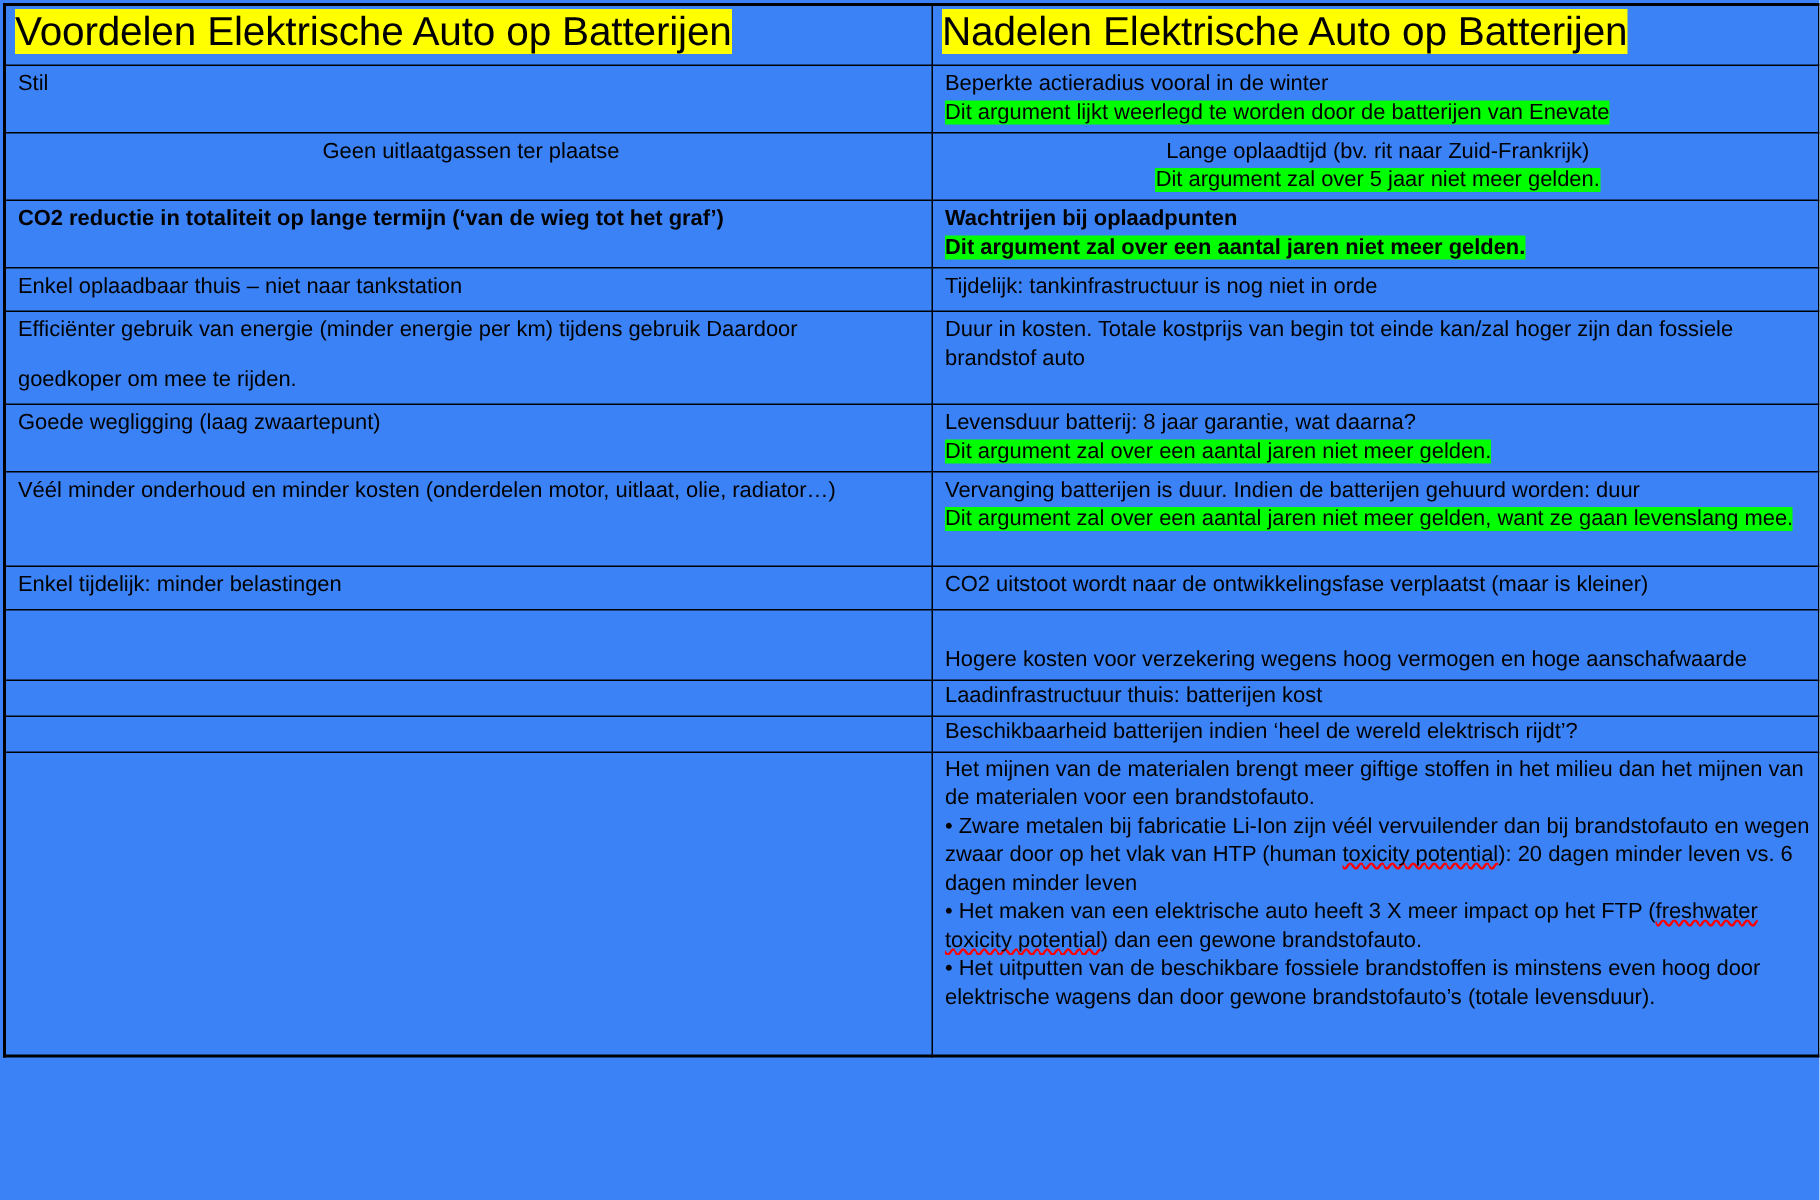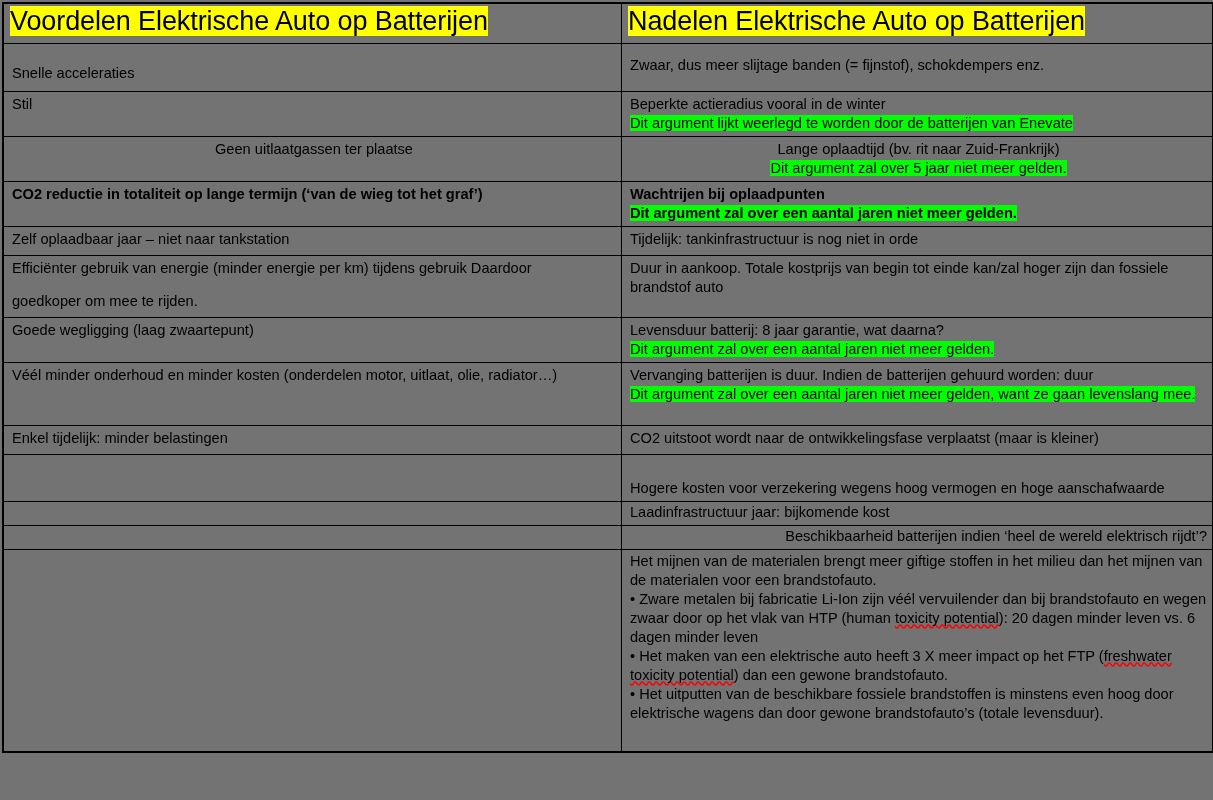--- a/index.html
+++ b/index.html
@@ -2,21 +2,21 @@
 <html><head>
 <meta charset="utf-8">
 <style>
   html,body{margin:0;padding:0;background:#ffffff;}
   body{
     font-family:"Liberation Sans", sans-serif;
     -webkit-font-smoothing:antialiased;
   }
   .page{
     width:1213px;height:800px;position:relative;box-sizing:border-box;
-    background:#737373;overflow:hidden;
+    background:#3b82f6;overflow:hidden;
   }
   table.grid{
     border-collapse:collapse;
     table-layout:fixed;
     width:1209px;
     margin:2px;
     border:2px solid #000000;
   }
   table.grid td{
     border:1px solid #000000;
@@ -76,32 +76,20 @@
             <span class="hdr-text">Voordelen Elektrische Auto op Batterijen</span>
           </div>
         </td>
         <td class="colR">
           <div class="hdr-cell">
             <span class="hdr-text">Nadelen Elektrische Auto op Batterijen</span>
           </div>
         </td>
       </tr>
 
-      <tr style="height:48px;">
-        <td class="colL">
-          <div class="cell" style="padding-top:20px;">
-            <p>Snelle acceleraties</p>
-          </div>
-        </td>
-        <td class="colR">
-          <div class="cell" style="padding-top:12px;">
-            <p>Zwaar, dus meer slijtage banden (= fijnstof), schokdempers enz.</p>
-          </div>
-        </td>
-      </tr>
 
       <tr style="height:44px;padding-left:35px;">
         <td class="colL">
           <div class="cell">
             <p>Stil</p>
           </div>
         </td>
         <td class="colR">
           <div class="cell">
             <p>Beperkte actieradius vooral in de winter</p>
@@ -134,40 +122,40 @@
           <div class="cell">
             <p>Wachtrijen bij oplaadpunten</p>
             <p><span class="hl-block">Dit argument zal over een aantal jaren niet meer gelden.</span></p>
           </div>
         </td>
       </tr>
 
       <tr style="height:29px;">
         <td class="colL">
           <div class="cell">
-            <p>Zelf oplaadbaar jaar – niet naar tankstation</p>
+            <p>Enkel oplaadbaar thuis – niet naar tankstation</p>
           </div>
         </td>
         <td class="colR">
           <div class="cell">
             <p>Tijdelijk: tankinfrastructuur is nog niet in orde</p>
           </div>
         </td>
       </tr>
 
       <tr style="height:62px;">
         <td class="colL">
           <div class="cell">
             <p class="loose">Efficiënter gebruik van energie (minder energie per km) tijdens gebruik Daardoor</p>
             <p>goedkoper om mee te rijden.</p>
           </div>
         </td>
         <td class="colR">
           <div class="cell">
-            <p>Duur in aankoop. Totale kostprijs van begin tot einde kan/zal hoger zijn dan fossiele brandstof auto</p>
+            <p>Duur in kosten. Totale kostprijs van begin tot einde kan/zal hoger zijn dan fossiele brandstof auto</p>
           </div>
         </td>
       </tr>
 
       <tr style="height:44px;">
         <td class="colL">
           <div class="cell">
             <p>Goede wegligging (laag zwaartepunt)</p>
           </div>
         </td>
@@ -217,26 +205,26 @@
         </td>
       </tr>
 
 
       <tr style="height:22px;">
         <td class="colL">
           <div class="cell empty"></div>
         </td>
         <td class="colR">
           <div class="cell" style="padding-top:1px;">
-            <p>Laadinfrastructuur jaar: bijkomende kost</p>
-          </div>
-        </td>
-      </tr>
-
-      <tr style="height:22px;text-align:right;">
+            <p>Laadinfrastructuur thuis: batterijen kost</p>
+          </div>
+        </td>
+      </tr>
+
+      <tr style="height:22px;">
         <td class="colL">
           <div class="cell empty"></div>
         </td>
         <td class="colR">
           <div class="cell" style="padding-top:1px;">
             <p>Beschikbaarheid batterijen indien ‘heel de wereld elektrisch rijdt’?</p>
           </div>
         </td>
       </tr>
 

